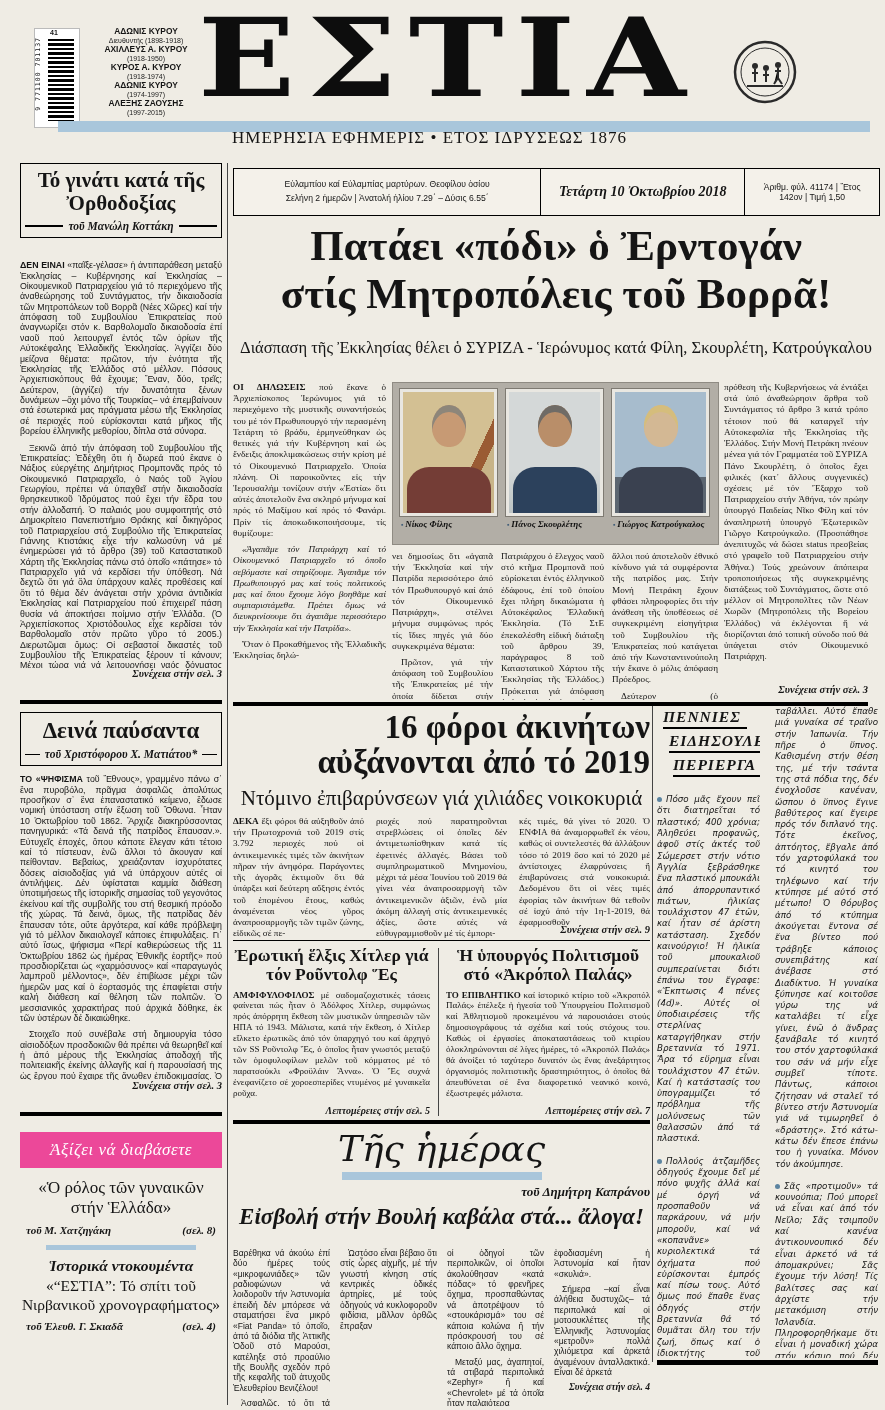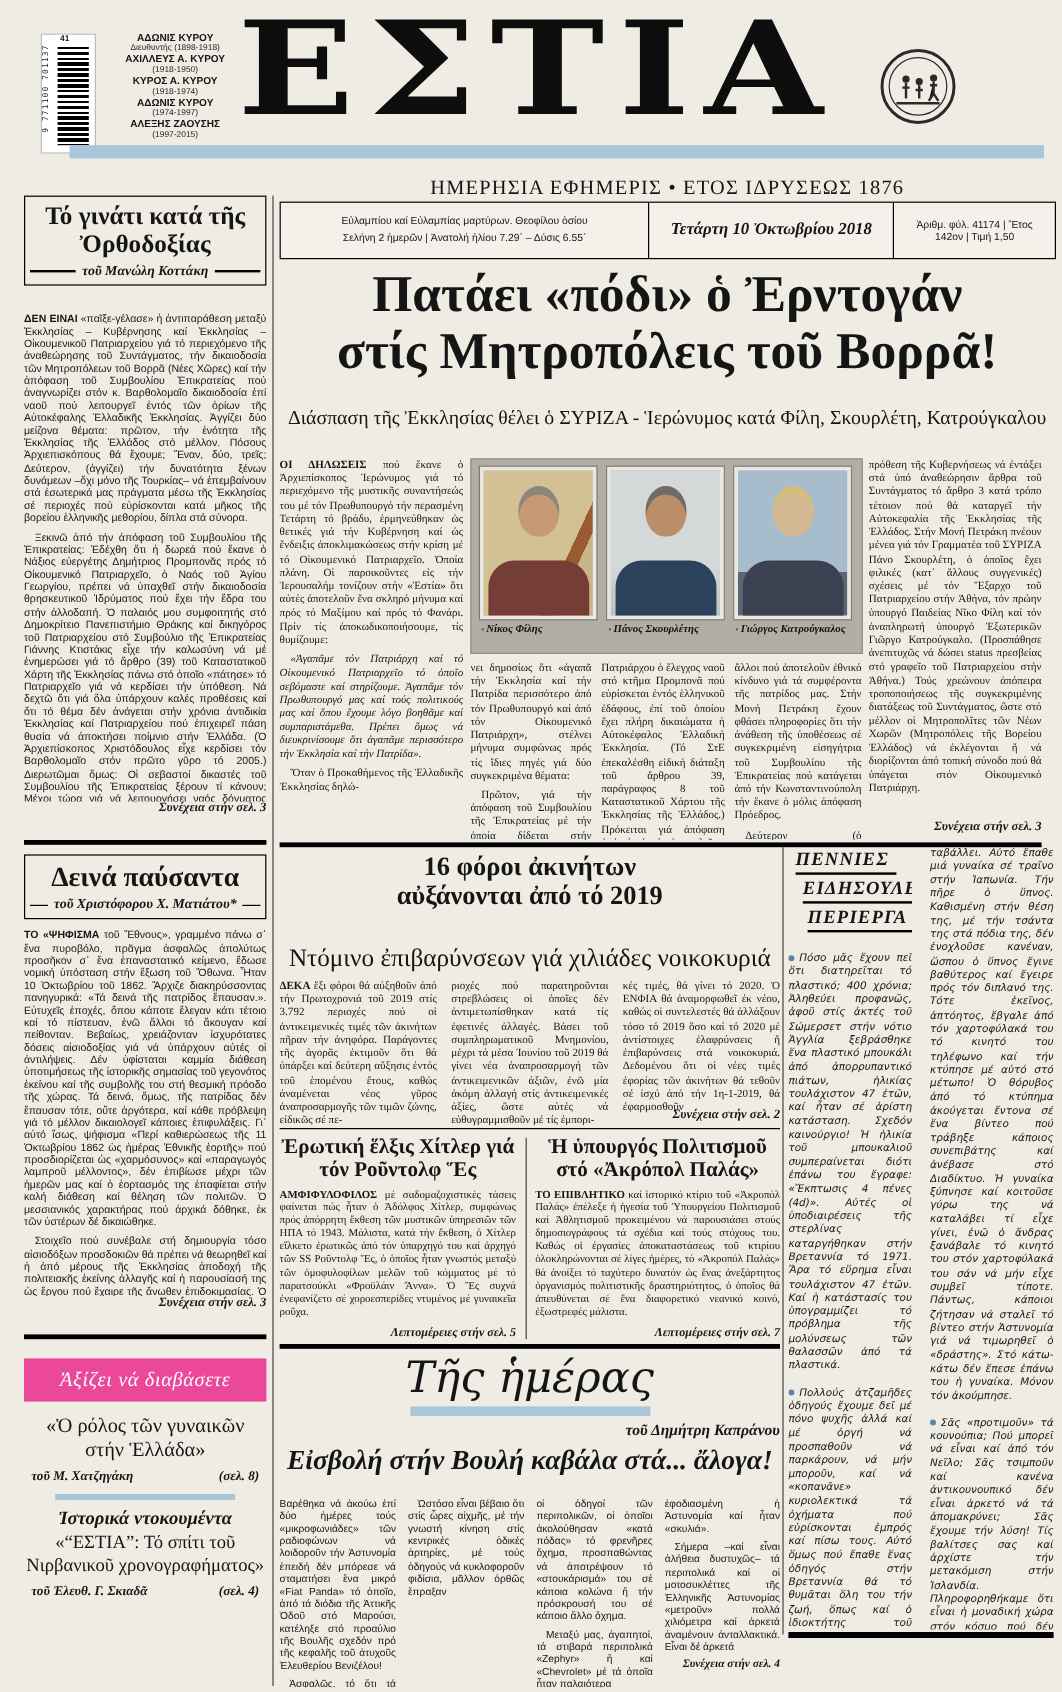--- a/index.html
+++ b/index.html
@@ -15,21 +15,21 @@
       writing-mode:vertical-rl;transform:rotate(180deg);letter-spacing:1px;}
   .barcode .bissue{position:absolute;left:13px;top:0px;font:bold 7px "Liberation Sans",sans-serif;background:#fff;padding:0 2px;}
   .founders{left:70px;top:27px;width:152px;text-align:center;font-family:"Liberation Sans","DejaVu Sans",sans-serif;}
   .founders .fn{font-weight:bold;font-size:8.4px;line-height:1.15;}
   .founders .fy{font-size:7px;line-height:1.2;color:#222;}
   .masthead-title{left:198px;top:2px;width:545px;font-family:"DejaVu Serif",serif;font-weight:bold;
       font-size:108px;line-height:112px;letter-spacing:10px;transform:scaleX(1.18);transform-origin:left top;
       color:#0d0d0d;}
   .seal{left:733px;top:40px;width:64px;height:64px;}
   .blue-band{left:58px;top:121px;width:812px;height:11px;background:#a9c6db;}
-  .tagline{left:232px;top:147px;width:648px;text-align:center;font-size:17px;letter-spacing:1px;font-weight:500;}
+  .tagline{left:232px;top:128px;width:648px;font-size:17px;letter-spacing:1px;font-weight:500;}
 
   
   .datebar{left:233px;top:168px;width:645px;height:46px;border:1px solid #000;display:flex;background:#f4f1ea;}
   .datebar .dc{padding:5px 8px;display:flex;flex-direction:column;justify-content:center;}
   .dc1{flex:0 0 45%;border-right:1px solid #000;font:8.6px "Liberation Sans",sans-serif;line-height:1.6;text-align:center;}
   .dc2{flex:0 0 29%;border-right:1px solid #000;align-items:center;font-weight:bold;font-style:italic;font-size:14px;text-align:center;}
   .dc3{flex:1;font:8.6px "Liberation Sans",sans-serif;text-align:center;}
 
   
   .vsep{background:#444;width:1px;}
@@ -73,21 +73,21 @@
   .ph2{background:linear-gradient(180deg,#d4d8d8 0 65%,#bcc3c4 100%);}
   .ph2::before{background:#b98e69;box-shadow:inset 0 7px 0 #6f6b66;}
   .ph2::after{background:#2c415c;}
   .ph3{background:linear-gradient(180deg,#a7bccd 0 70%,#5c6671 70%);}
   .ph3::before{background:#d3b894;box-shadow:inset 0 7px 0 #d5bd7c;}
   .ph3::after{background:#3a4150;}
   .cap{font-style:italic;font-weight:bold;font-size:9px;margin:3px 0 0 1px;color:#111;white-space:nowrap;}
   .cap::before{content:'▪ ';font-size:7px;color:#44607a;}
 
   
-  .tax-title{left:233px;top:710px;width:417px;text-align:center;font-weight:bold;font-size:22px;line-height:1.07;}
+  .tax-title{left:233px;top:710px;width:417px;text-align:right;font-weight:bold;font-size:33px;line-height:1.07;}
   .tax-sub{left:233px;top:786px;width:417px;text-align:center;font-size:21px;}
   .taxcol{top:816px;height:122px;width:131px;}
 
   
   .briefbox{top:946px;height:174px;}
   .brief-title{text-align:center;font-weight:bold;font-size:17.5px;line-height:1.1;margin-bottom:5px;}
   .briefbody{font-size:9px;line-height:1.22;text-align:justify;overflow:hidden;height:112px;}
   .brief-cont{font-style:italic;font-weight:bold;font-size:10px;text-align:right;margin-top:3px;}
 
   
@@ -282,21 +282,21 @@
   <div class="abs tax-sub">Ντόμινο ἐπιβαρύνσεων γιά χιλιάδες νοικοκυριά</div>
   <div class="abs newsbody taxcol" style="left:233px;">
     <p class="nofirst"><span class="lw">ΔΕΚΑ</span> <span>ἕξι φόροι θά αὐξηθοῦν ἀπό τήν Πρωτοχρονιά τοῦ 2019 στίς 3.792 περιοχές πού οἱ ἀντικειμενικές τιμές τῶν ἀκινήτων πῆραν τήν ἀνηφόρα. Παράγοντες τῆς ἀγορᾶς ἐκτιμοῦν ὅτι θά ὑπάρξει καί δεύτερη αὔξησις ἐντός τοῦ ἑπομένου ἔτους, καθώς ἀναμένεται νέος γῦρος ἀναπροσαρμογῆς τῶν τιμῶν ζώνης, εἰδικῶς σέ πε-</span></p>
   </div>
   <div class="abs newsbody taxcol" style="left:376px;">
     <p class="nofirst">ριοχές πού παρατηροῦνται στρεβλώσεις οἱ ὁποῖες δέν ἀντιμετωπίσθηκαν κατά τίς ἐφετινές ἀλλαγές. Βάσει τοῦ συμπληρωματικοῦ Μνημονίου, μέχρι τά μέσα Ἰουνίου τοῦ 2019 θά γίνει νέα ἀναπροσαρμογή τῶν ἀντικειμενικῶν ἀξιῶν, ἐνῶ μία ἀκόμη ἀλλαγή στίς ἀντικειμενικές ἀξίες, ὥστε αὐτές νά εὐθυγραμμισθοῦν μέ τίς ἐμπορι-</p>
   </div>
   <div class="abs newsbody taxcol" style="left:519px;">
     <p class="nofirst">κές τιμές, θά γίνει τό 2020. Ὁ ΕΝΦΙΑ θά ἀναμορφωθεῖ ἐκ νέου, καθώς οἱ συντελεστές θά ἀλλάξουν τόσο τό 2019 ὅσο καί τό 2020 μέ ἀντίστοιχες ἐλαφρύνσεις ἤ ἐπιβαρύνσεις στά νοικοκυριά. Δεδομένου ὅτι οἱ νέες τιμές ἐφορίας τῶν ἀκινήτων θά τεθοῦν σέ ἰσχύ ἀπό τήν 1η-1-2019, θά ἐφαρμοσθοῦν</p>
   </div>
-  <div class="abs cont" style="left:519px;top:924px;width:131px;">Συνέχεια στήν σελ. 2</div>
+  <div class="abs cont" style="left:519px;top:924px;width:131px;">Συνέχεια στήν σελ. 9</div>
 
   <div class="abs hrule-thin" style="left:233px;top:940px;width:417px;"></div>
   <div class="abs vsep" style="left:438px;top:948px;height:168px;"></div>
 
   <div class="abs briefbox" style="left:233px;width:197px;">
     <div class="brief-title">Ἐρωτική ἕλξις Χίτλερ γιά τόν Ροῦντολφ Ἕς</div>
     <div class="briefbody">
       <span class="lw">ΑΜΦΙΦΥΛΟΦΙΛΟΣ</span> <span>μέ σαδομαζοχιστικές τάσεις φαίνεται πώς ἦταν ὁ Ἀδόλφος Χίτλερ, συμφώνως πρός ἀπόρρητη ἔκθεση τῶν μυστικῶν ὑπηρεσιῶν τῶν ΗΠΑ τό 1943. Μάλιστα, κατά τήν ἔκθεση, ὁ Χίτλερ εἵλκετο ἐρωτικῶς ἀπό τόν ὑπαρχηγό του καί ἀρχηγό τῶν SS Ροῦντολφ Ἕς, ὁ ὁποῖος ἦταν γνωστός μεταξύ τῶν ὁμοφυλοφίλων μελῶν τοῦ κόμματος μέ τό παρατσούκλι «Φροϋλάιν Ἄννα». Ὁ Ἕς συχνά ἐνεφανίζετο σέ χοροεσπερίδες ντυμένος μέ γυναικεῖα ροῦχα.</span>
     </div>
     <div class="brief-cont">Λεπτομέρειες στήν σελ. 5</div>

